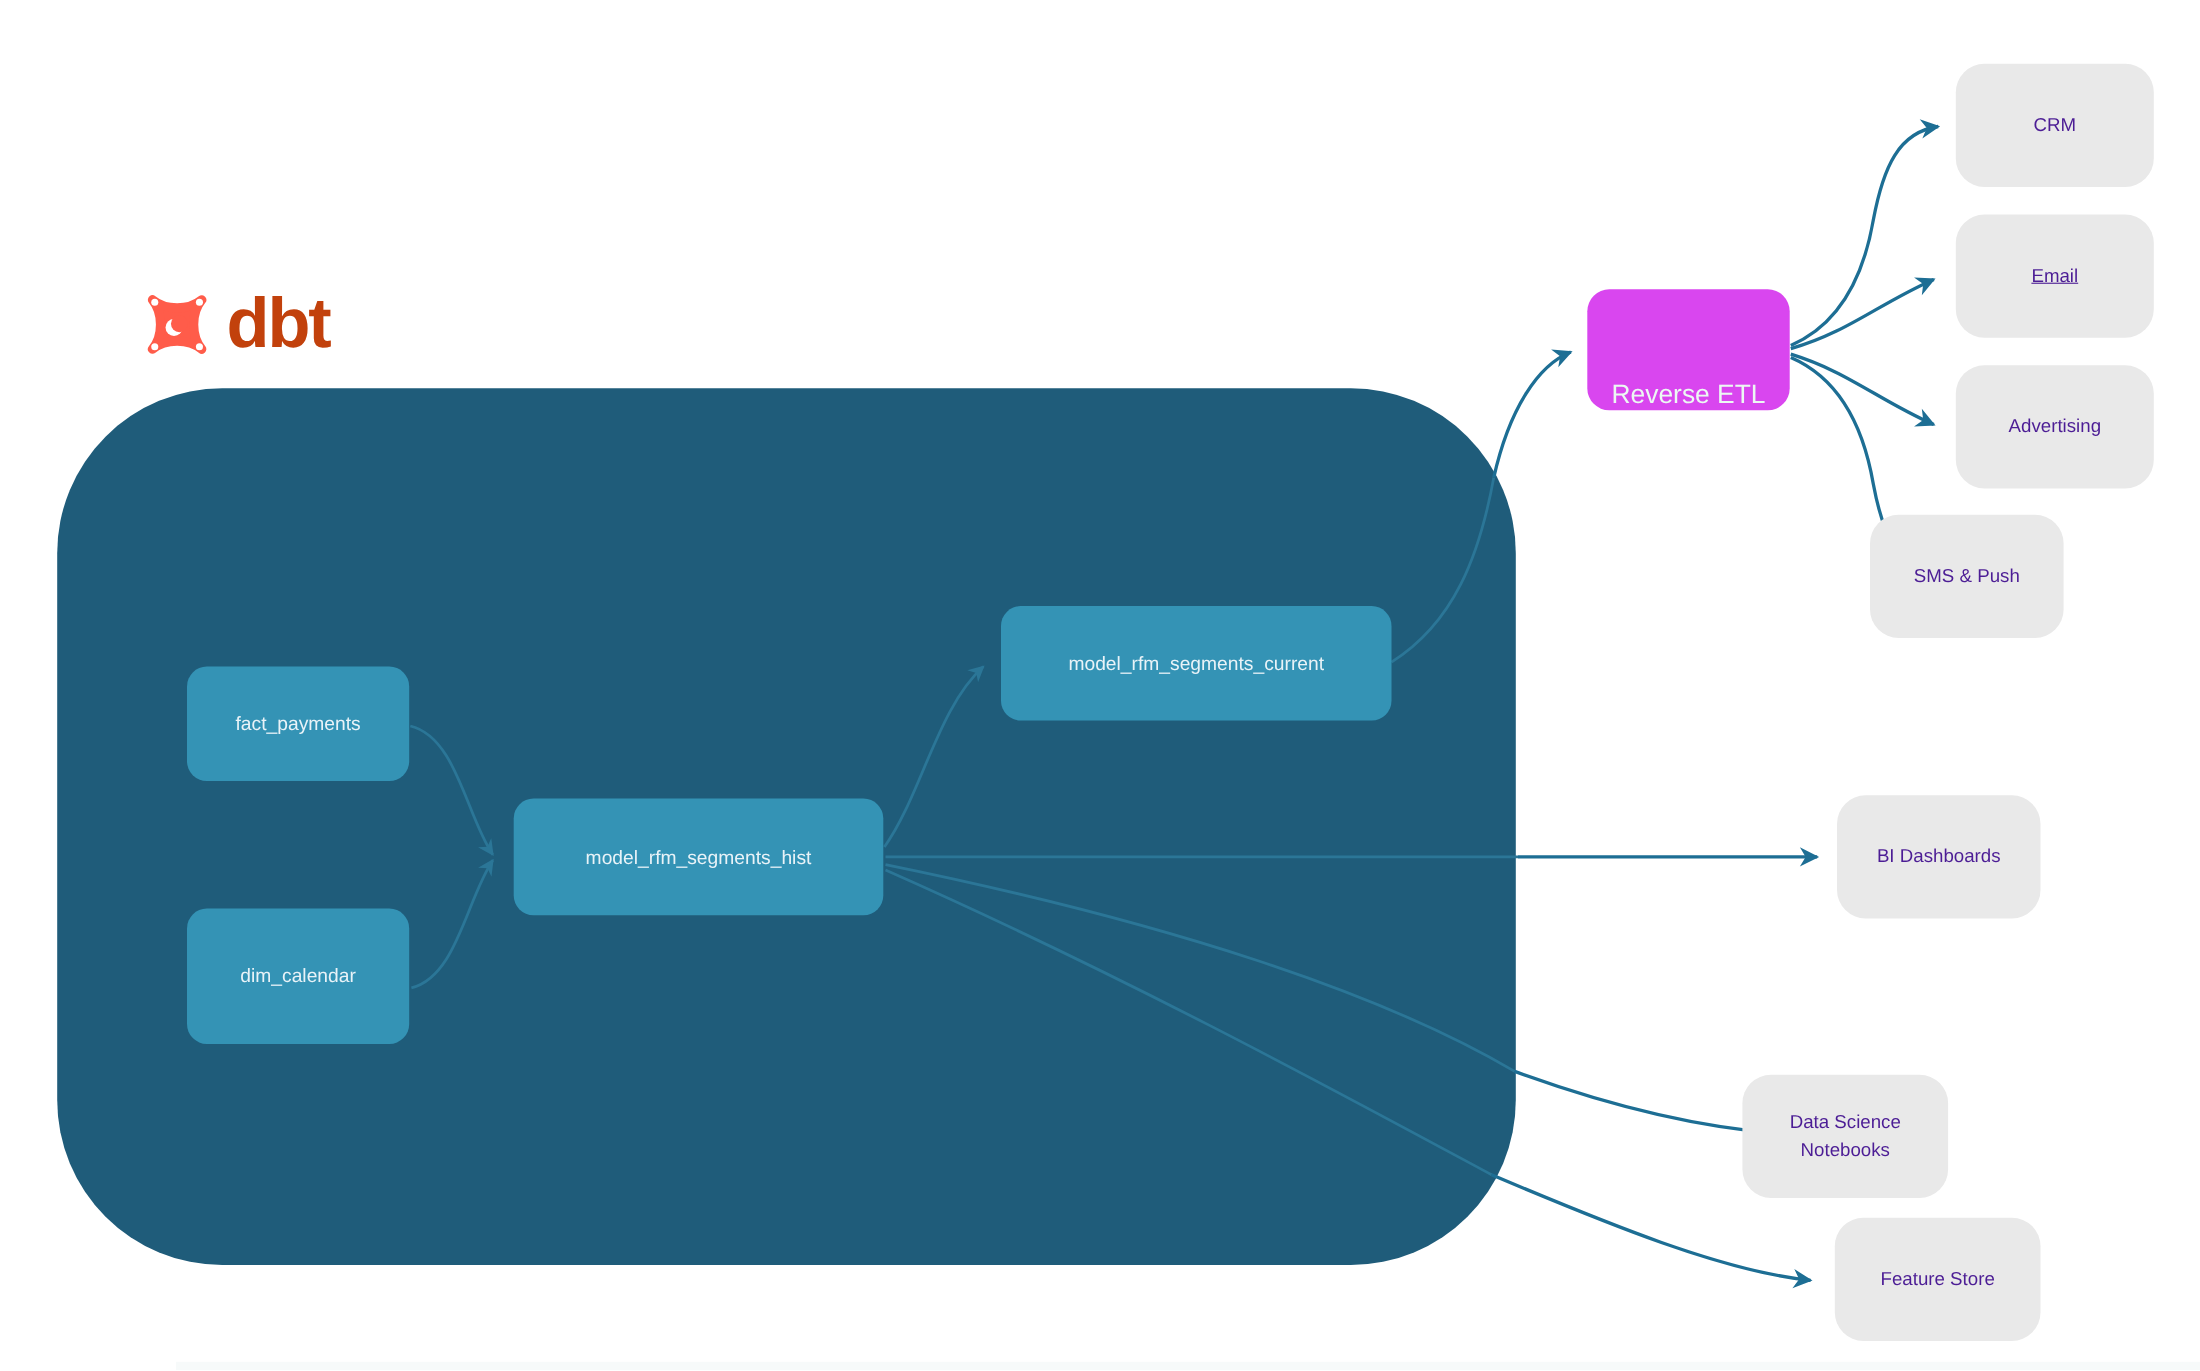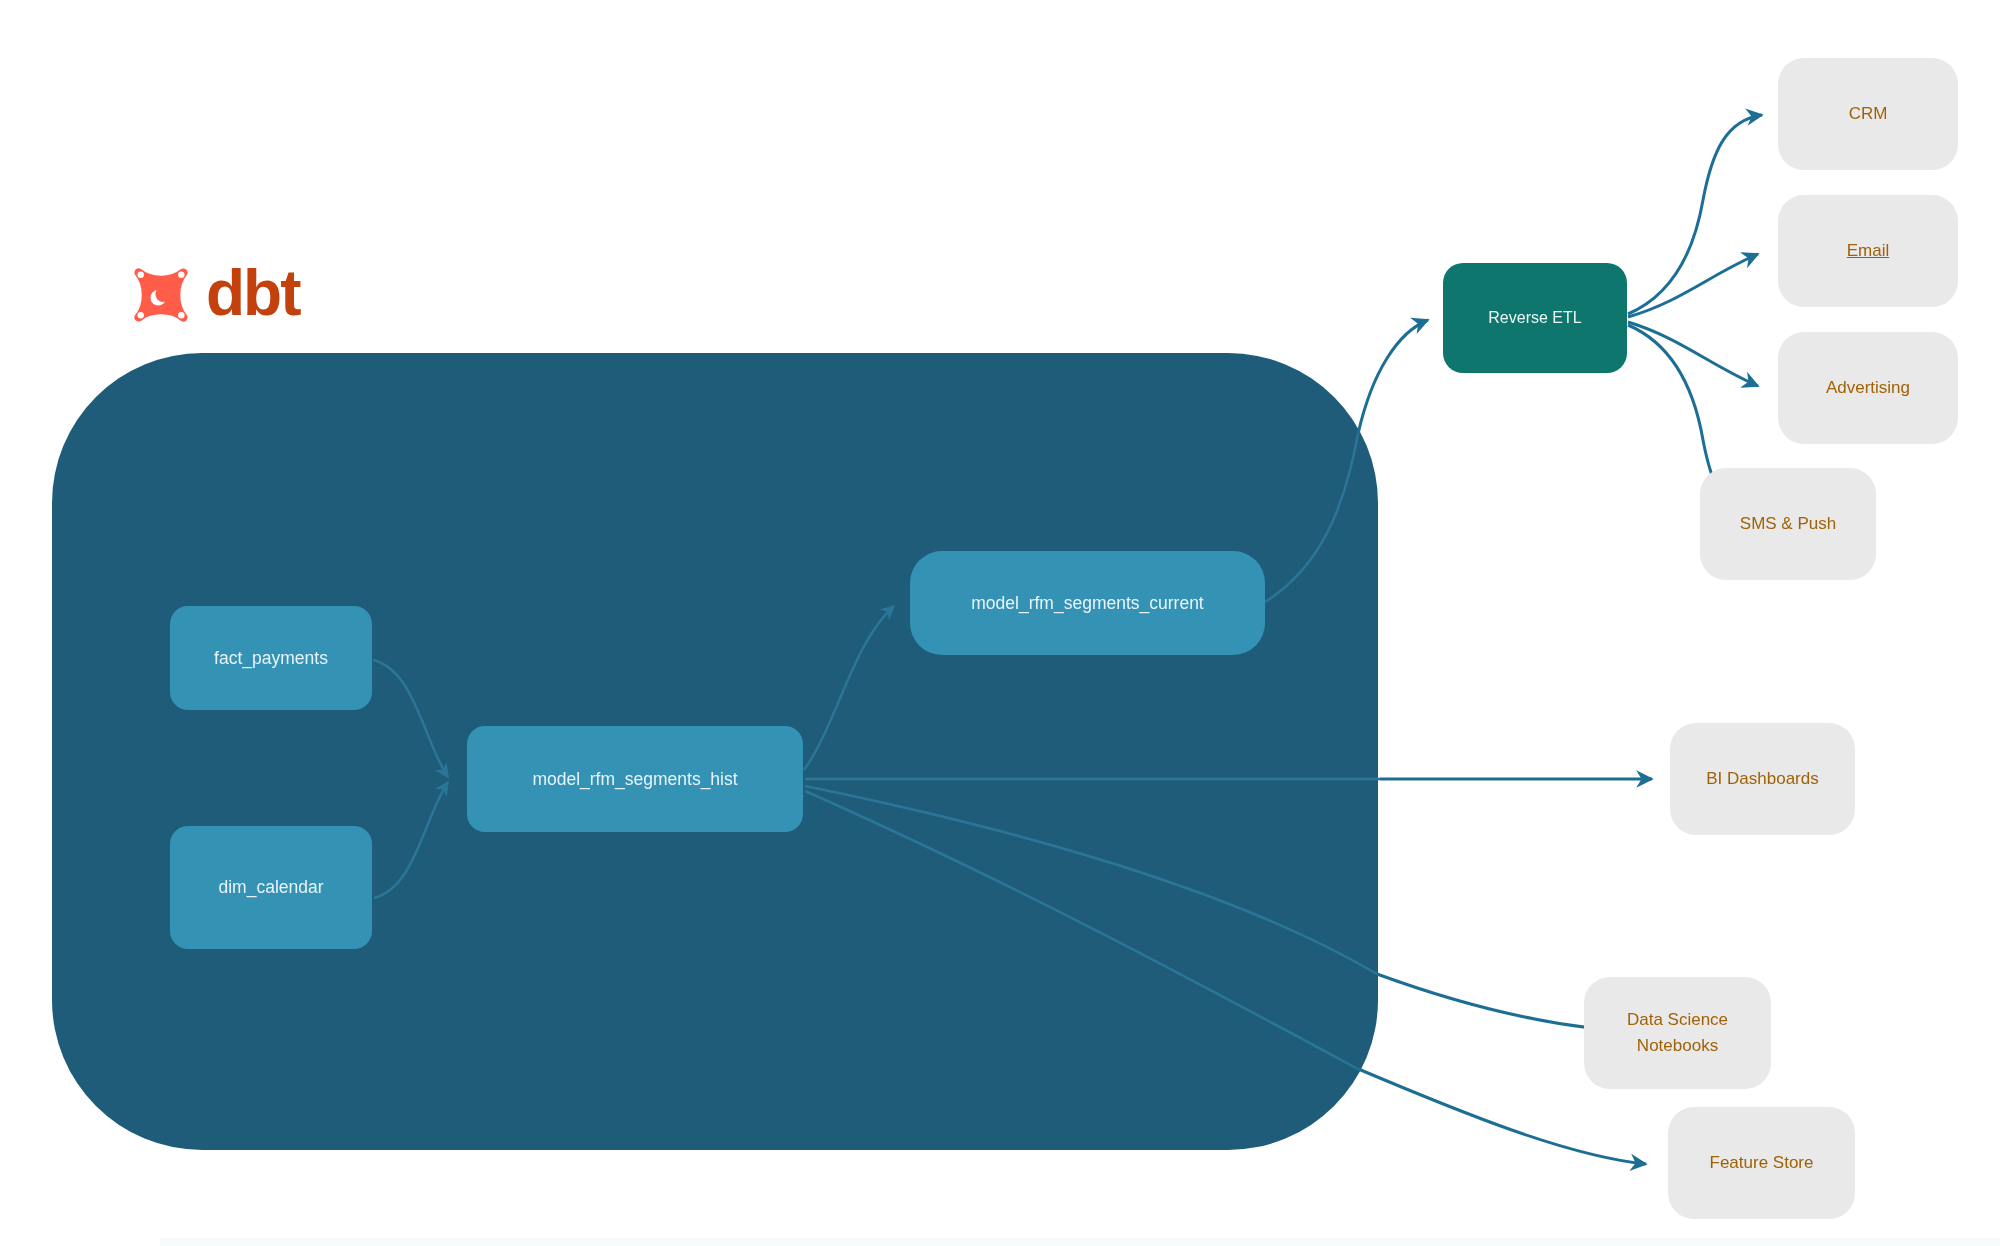--- a/index.html
+++ b/index.html
@@ -16,26 +16,26 @@
     background:#1f5c7a;border-radius:150px;z-index:1;
   }
   
   svg.edges{position:absolute;left:0;top:0;width:2000px;height:1246px;z-index:2;pointer-events:none;}
   
   .node{
     position:absolute;z-index:3;display:flex;align-items:center;justify-content:center;
     text-align:center;box-sizing:border-box;
   }
   .node-model{background:#3493b5;border-radius:18px;color:#e9f3f8;font-size:17.5px;}
-  .node-etl{background:#0f766e;border-radius:20px;color:#ecf8f3;font-size:16px;}
-  .node-dest{background:#e9e9e9;border-radius:26px;color:#a16207;font-size:17px;line-height:1.55;}
+  .node-etl{background:#d946ef;border-radius:20px;color:#ecf8f3;font-size:24px;align-items:flex-end;}
+  .node-dest{background:#e9e9e9;border-radius:26px;color:#4c1d95;font-size:17px;line-height:1.55;}
   #n-fact   {left:170px; top:606px; width:202px; height:104px;}
   #n-dim    {left:170px; top:826px; width:202px; height:123px;text-align:right;}
   #n-hist   {left:467px; top:726px; width:336px; height:106px;}
-  #n-current{left:910px; top:551px; width:355px; height:104px;border-radius:32px;}
+  #n-current{left:910px; top:551px; width:355px; height:104px;}
   #n-etl    {left:1443px;top:263px; width:184px; height:110px;}
   #n-crm    {left:1778px;top:58px;  width:180px; height:112px;}
   #n-email  {left:1778px;top:195px; width:180px; height:112px;text-decoration:underline;}
   #n-adv    {left:1778px;top:332px; width:180px; height:112px;}
   #n-sms    {left:1700px;top:468px; width:176px; height:112px;}
   #n-bi     {left:1670px;top:723px; width:185px; height:112px;}
   #n-nb     {left:1584px;top:977px; width:187px; height:112px; padding:0 18px;}
   #n-fs     {left:1668px;top:1107px;width:187px; height:112px;}
   
   .bottom-strip{position:absolute;left:160px;top:1238px;width:1840px;height:8px;background:#f7fafa;z-index:0;}

